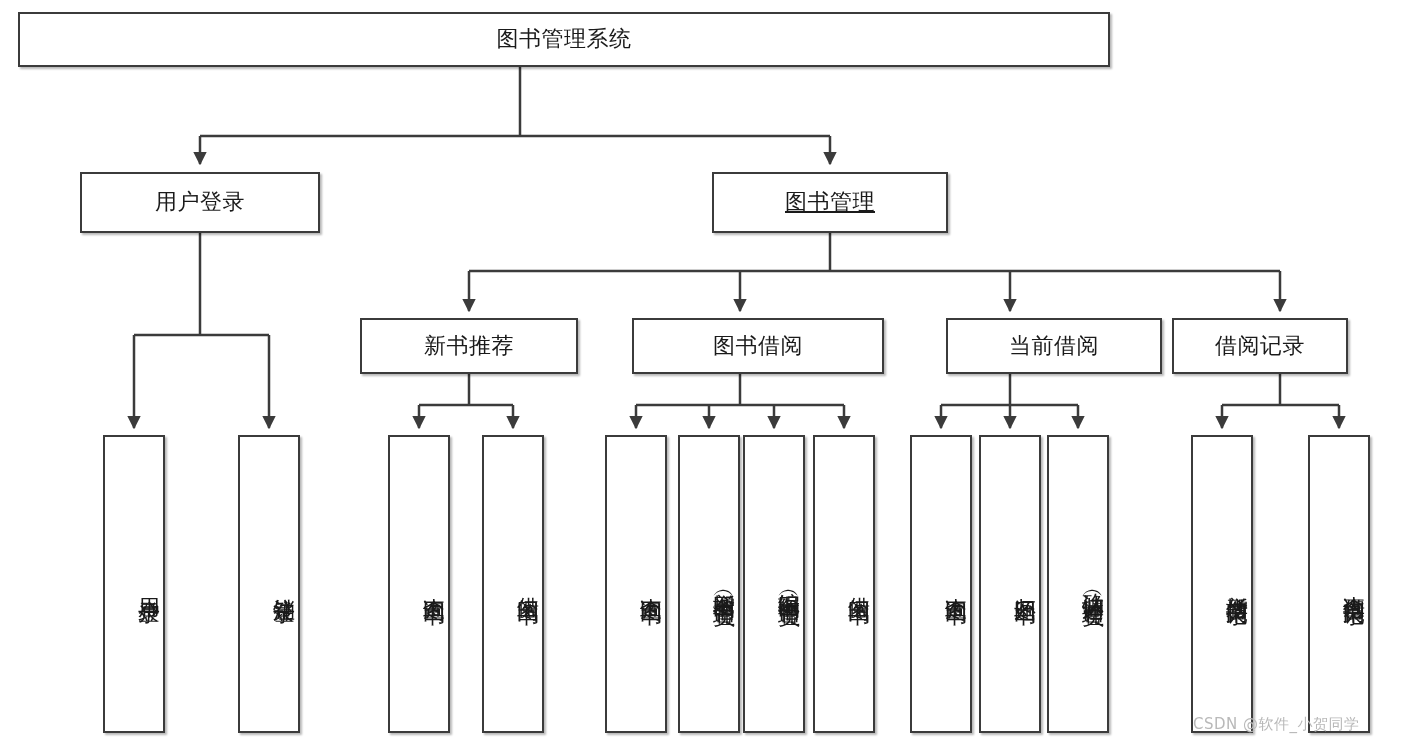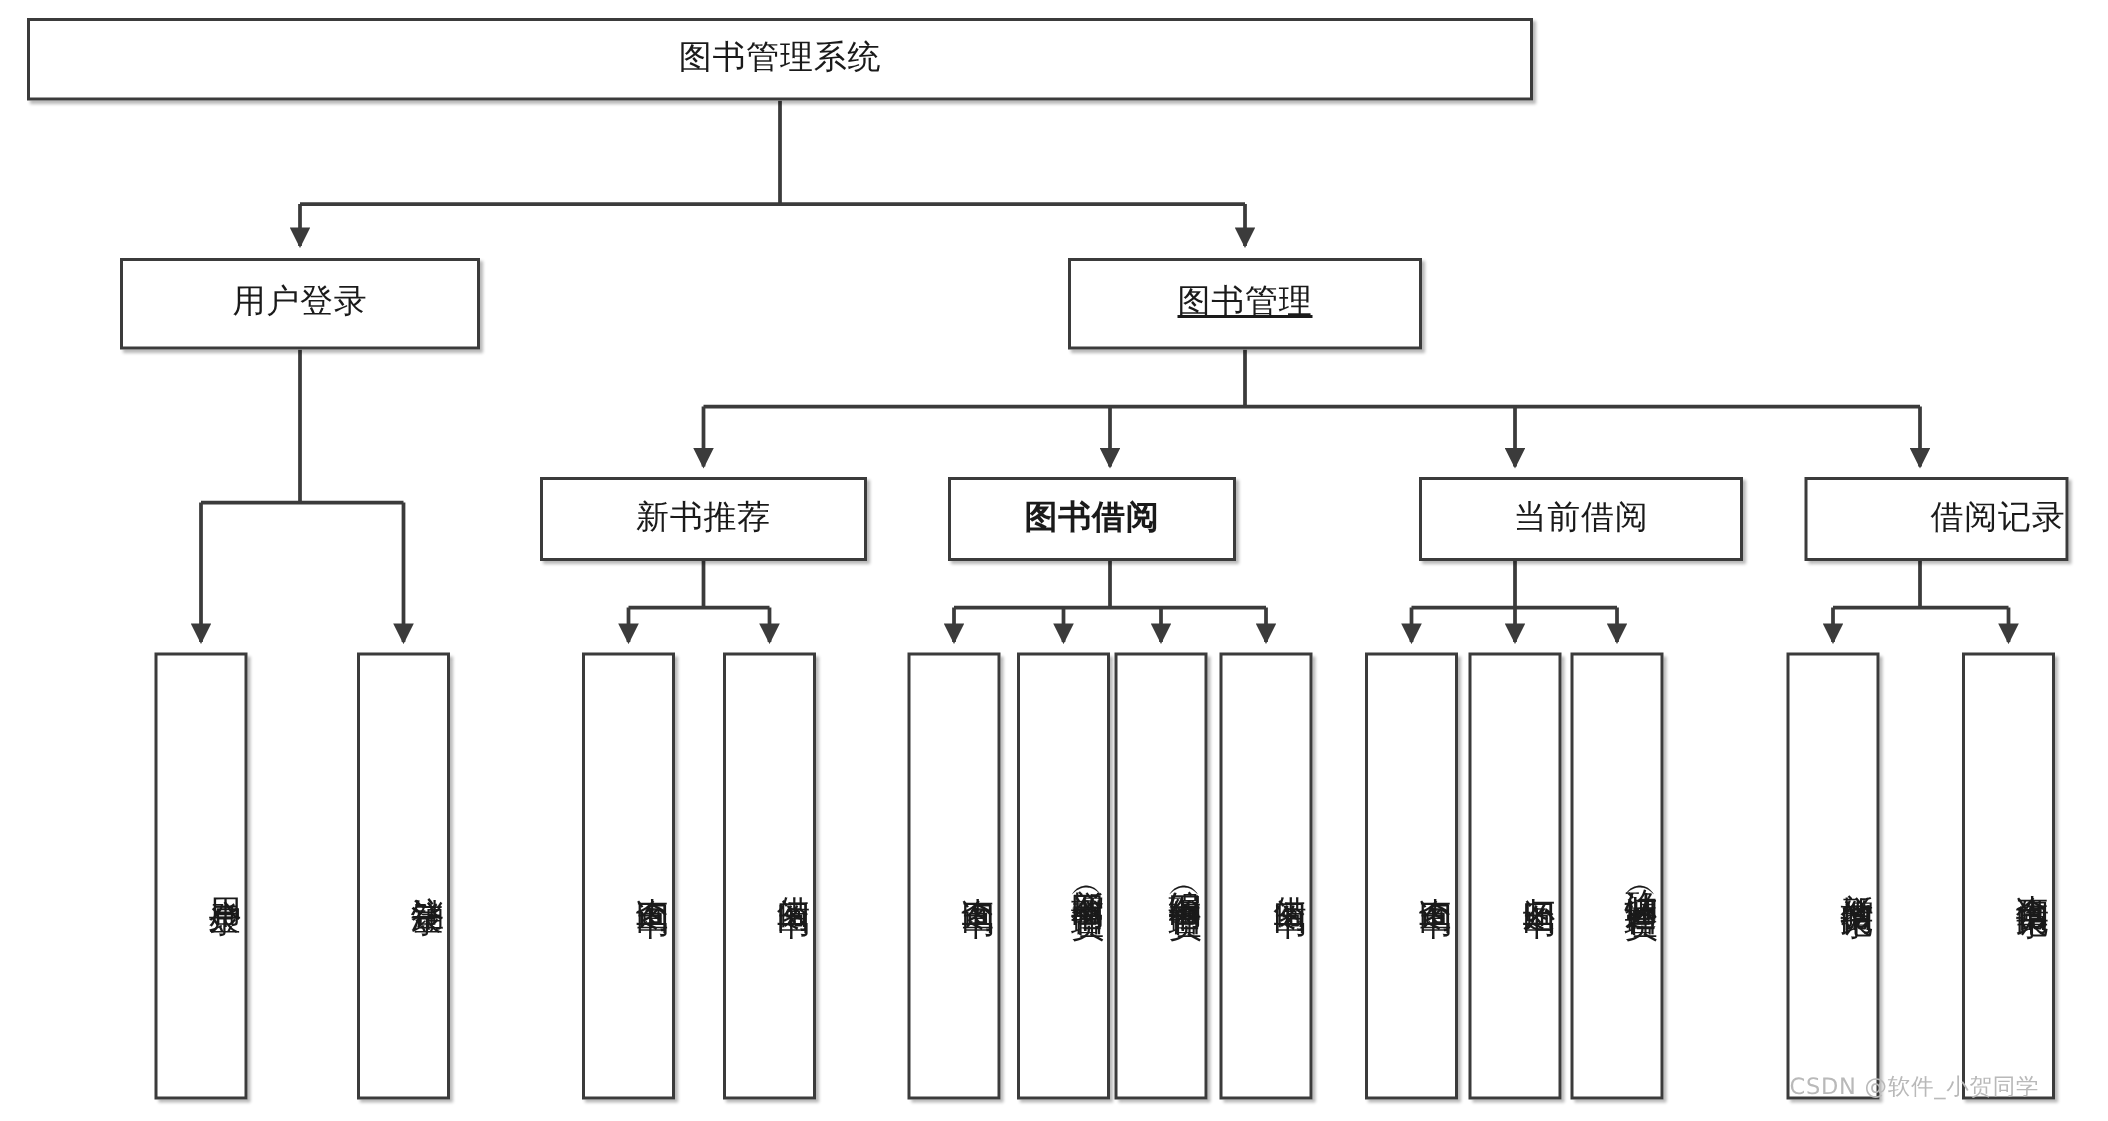--- a/index.html
+++ b/index.html
@@ -117,41 +117,41 @@
       <path d="M 1010 405 L 1010 428" marker-end="url(#arrow)"></path>
       <path d="M 1078 405 L 1078 428" marker-end="url(#arrow)"></path>
 
       <path d="M 1280 374 L 1280 405"></path>
       <path d="M 1222 405 L 1339 405"></path>
       <path d="M 1222 405 L 1222 428" marker-end="url(#arrow)"></path>
       <path d="M 1339 405 L 1339 428" marker-end="url(#arrow)"></path>
     </g>
   </svg>
 
-  <div class="node horiz" style="left:18px; top:12px; width:1004px; height:55px;">
+  <div class="node horiz" style="left:18px; top:12px; width:1092px; height:55px;">
     <span>图书管理系统</span>
   </div>
 
   <div class="node horiz" style="left:80px; top:172px; width:240px; height:61px;">
     <span>用户登录</span>
   </div>
   <div class="node horiz" style="left:712px; top:172px; width:236px; height:61px;text-decoration:underline;">
     <span>图书管理</span>
   </div>
 
   <div class="node horiz" style="left:360px; top:318px; width:218px; height:56px;">
     <span>新书推荐</span>
   </div>
-  <div class="node horiz" style="left:632px; top:318px; width:192px; height:56px;font-weight:bold;">
+  <div class="node horiz" style="left:632px; top:318px; width:252px; height:56px;">
     <span>图书借阅</span>
   </div>
   <div class="node horiz" style="left:902px; top:318px; width:216px; height:56px;margin-left:44px;">
     <span>当前借阅</span>
   </div>
-  <div class="node horiz" style="left:1203px; top:318px; width:176px; height:56px;justify-content:flex-end;">
+  <div class="node horiz" style="left:1172px; top:318px; width:176px; height:56px;">
     <span>借阅记录</span>
   </div>
 
   <div class="node vert" style="left:103px; top:435px; width:62px; height:298px;">
     <span class="vtext">用户登录</span>
   </div>
   <div class="node vert" style="left:238px; top:435px; width:62px; height:298px;">
     <span class="vtext">注销登录</span>
   </div>
 

